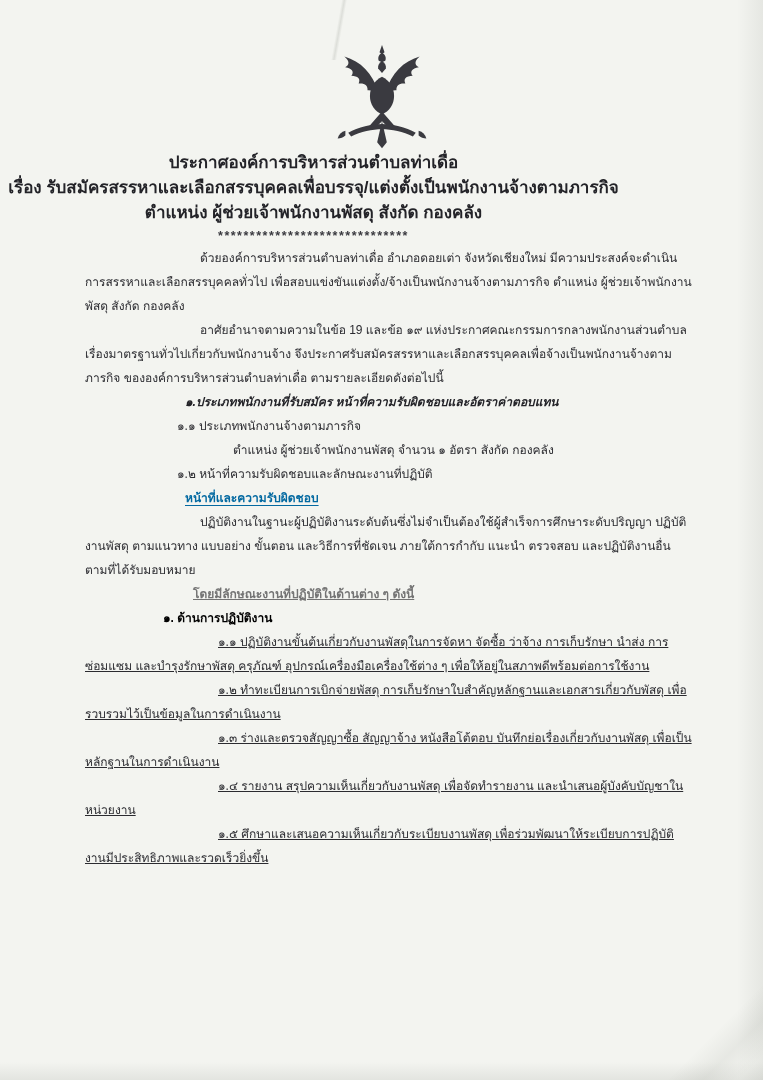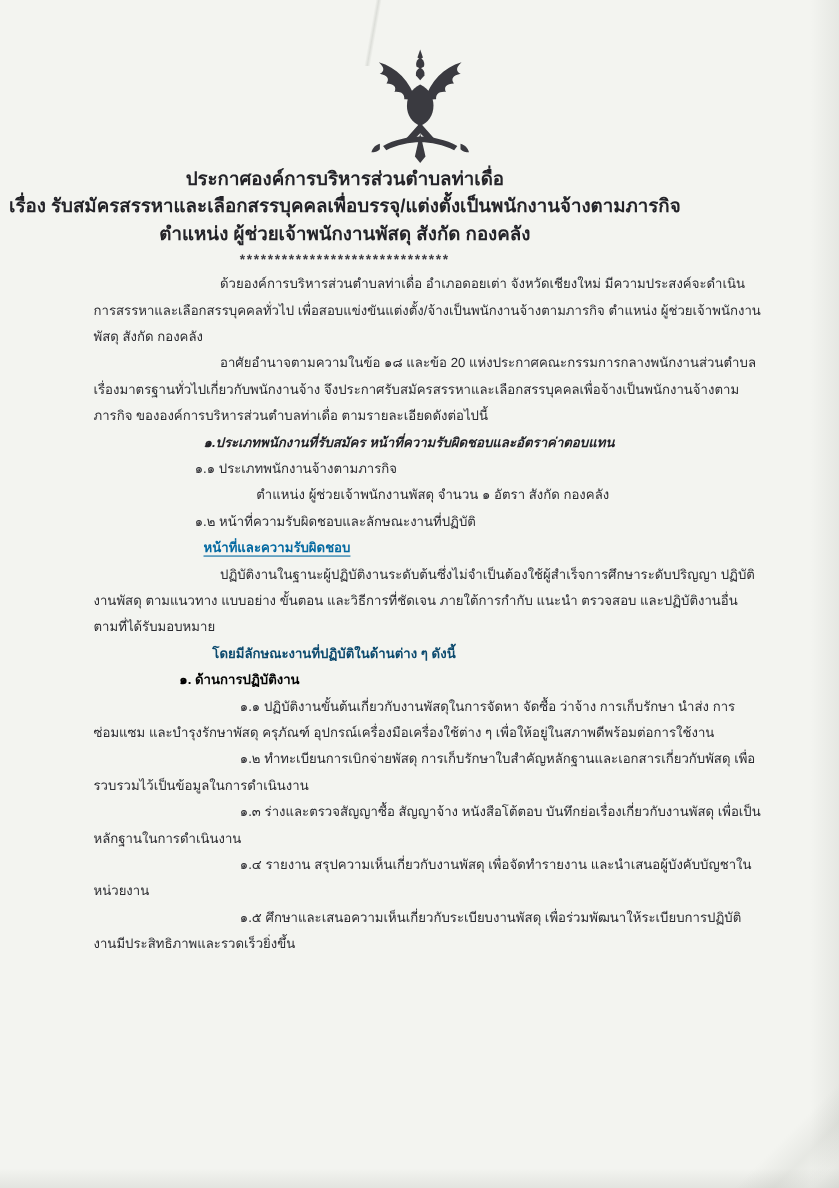--- a/index.html
+++ b/index.html
@@ -44,23 +44,23 @@
     font-size:12px;line-height:24px;color:#2b2b30;
     text-align:left;
   }
   .content div{margin:0;}
   .p-ind{text-indent:115px;margin-bottom:6px;}
   .h-sec{font-weight:700;color:#232328;text-indent:100px;margin-bottom:3px;font-style:italic;}
   .itm{text-indent:92px;margin-bottom:3px;}
   .pos{text-indent:148px;margin-bottom:3px;}
   .duty-h{font-weight:700;color:#0369a1;text-decoration:underline;text-underline-offset:3px;text-indent:100px;}
   .duty-p{text-indent:115px;}
-  .asp-i{font-weight:700;color:#0c4a6e;text-indent:108px;}
+  .asp-i{font-weight:700;color:#737373;text-indent:108px;text-decoration:underline;}
   .asp-h{font-weight:700;color:#000000;text-indent:78px;}
-  .task{text-indent:133px;}
+  .task{text-indent:133px;text-decoration:underline;}
 </style>
 </head>
 <body>
 
 <div class="page">
 
   <div class="artifact crease-top"></div>
   <div class="artifact edge-right"></div>
   <div class="artifact edge-bottom"></div>
   <div class="artifact fold-right"></div>
@@ -85,21 +85,21 @@
 
   <div class="header">
     <div>ประกาศองค์การบริหารส่วนตำบลท่าเดื่อ</div>
     <div>เรื่อง  รับสมัครสรรหาและเลือกสรรบุคคลเพื่อบรรจุ/แต่งตั้งเป็นพนักงานจ้างตามภารกิจ</div>
     <div>ตำแหน่ง  ผู้ช่วยเจ้าพนักงานพัสดุ  สังกัด กองคลัง</div>
     <div class="stars">******************************</div>
   </div>
 
   <div class="content">
     <div class="p-ind">ด้วยองค์การบริหารส่วนตำบลท่าเดื่อ  อำเภอดอยเต่า  จังหวัดเชียงใหม่  มีความประสงค์จะดำเนินการสรรหาและเลือกสรรบุคคลทั่วไป  เพื่อสอบแข่งขันแต่งตั้ง/จ้างเป็นพนักงานจ้างตามภารกิจ ตำแหน่ง  ผู้ช่วยเจ้าพนักงานพัสดุ  สังกัด  กองคลัง</div>
-    <div class="p-ind">อาศัยอำนาจตามความในข้อ ๑๘ และข้อ 20 แห่งประกาศคณะกรรมการกลางพนักงานส่วนตำบล เรื่องมาตรฐานทั่วไปเกี่ยวกับพนักงานจ้าง  จึงประกาศรับสมัครสรรหาและเลือกสรรบุคคลเพื่อจ้างเป็นพนักงานจ้างตามภารกิจ ขององค์การบริหารส่วนตำบลท่าเดื่อ  ตามรายละเอียดดังต่อไปนี้</div>
+    <div class="p-ind">อาศัยอำนาจตามความในข้อ 19 และข้อ ๑๙ แห่งประกาศคณะกรรมการกลางพนักงานส่วนตำบล เรื่องมาตรฐานทั่วไปเกี่ยวกับพนักงานจ้าง  จึงประกาศรับสมัครสรรหาและเลือกสรรบุคคลเพื่อจ้างเป็นพนักงานจ้างตามภารกิจ ขององค์การบริหารส่วนตำบลท่าเดื่อ  ตามรายละเอียดดังต่อไปนี้</div>
     <div class="h-sec">๑.ประเภทพนักงานที่รับสมัคร  หน้าที่ความรับผิดชอบและอัตราค่าตอบแทน</div>
     <div class="itm">๑.๑ ประเภทพนักงานจ้างตามภารกิจ</div>
     <div class="pos">ตำแหน่ง  ผู้ช่วยเจ้าพนักงานพัสดุ  จำนวน  ๑  อัตรา สังกัด  กองคลัง</div>
     <div class="itm">๑.๒ หน้าที่ความรับผิดชอบและลักษณะงานที่ปฏิบัติ</div>
     <div class="duty-h">หน้าที่และความรับผิดชอบ</div>
     <div class="duty-p">ปฏิบัติงานในฐานะผู้ปฏิบัติงานระดับต้นซึ่งไม่จำเป็นต้องใช้ผู้สำเร็จการศึกษาระดับปริญญา ปฏิบัติงานพัสดุ ตามแนวทาง แบบอย่าง ขั้นตอน และวิธีการที่ชัดเจน ภายใต้การกำกับ แนะนำ ตรวจสอบ และปฏิบัติงานอื่นตามที่ได้รับมอบหมาย</div>
     <div class="asp-i">โดยมีลักษณะงานที่ปฏิบัติในด้านต่าง ๆ ดังนี้</div>
     <div class="asp-h">๑.  ด้านการปฏิบัติงาน</div>
     <div class="task">๑.๑ ปฏิบัติงานขั้นต้นเกี่ยวกับงานพัสดุในการจัดหา จัดซื้อ ว่าจ้าง การเก็บรักษา นำส่ง การซ่อมแซม และบำรุงรักษาพัสดุ ครุภัณฑ์ อุปกรณ์เครื่องมือเครื่องใช้ต่าง ๆ เพื่อให้อยู่ในสภาพดีพร้อมต่อการใช้งาน</div>
     <div class="task">๑.๒ ทำทะเบียนการเบิกจ่ายพัสดุ การเก็บรักษาใบสำคัญหลักฐานและเอกสารเกี่ยวกับพัสดุ เพื่อรวบรวมไว้เป็นข้อมูลในการดำเนินงาน</div>

